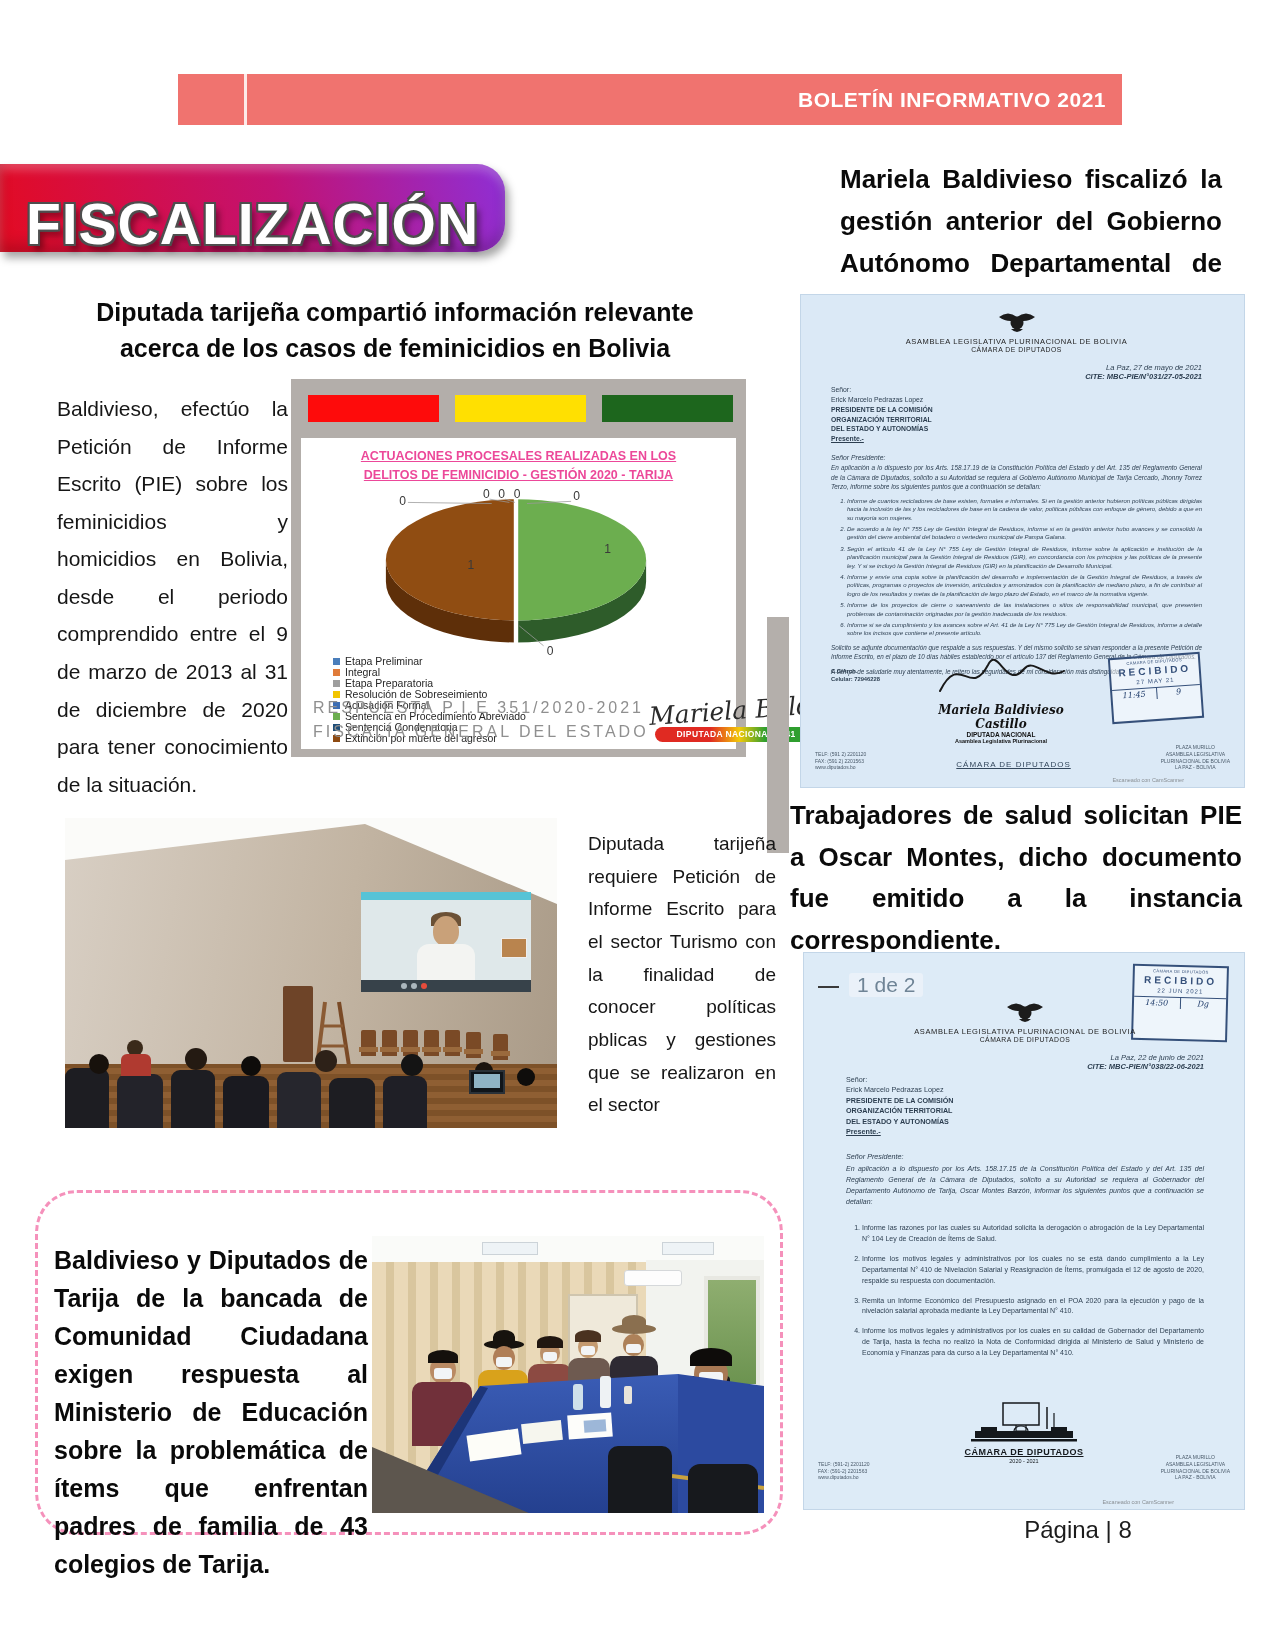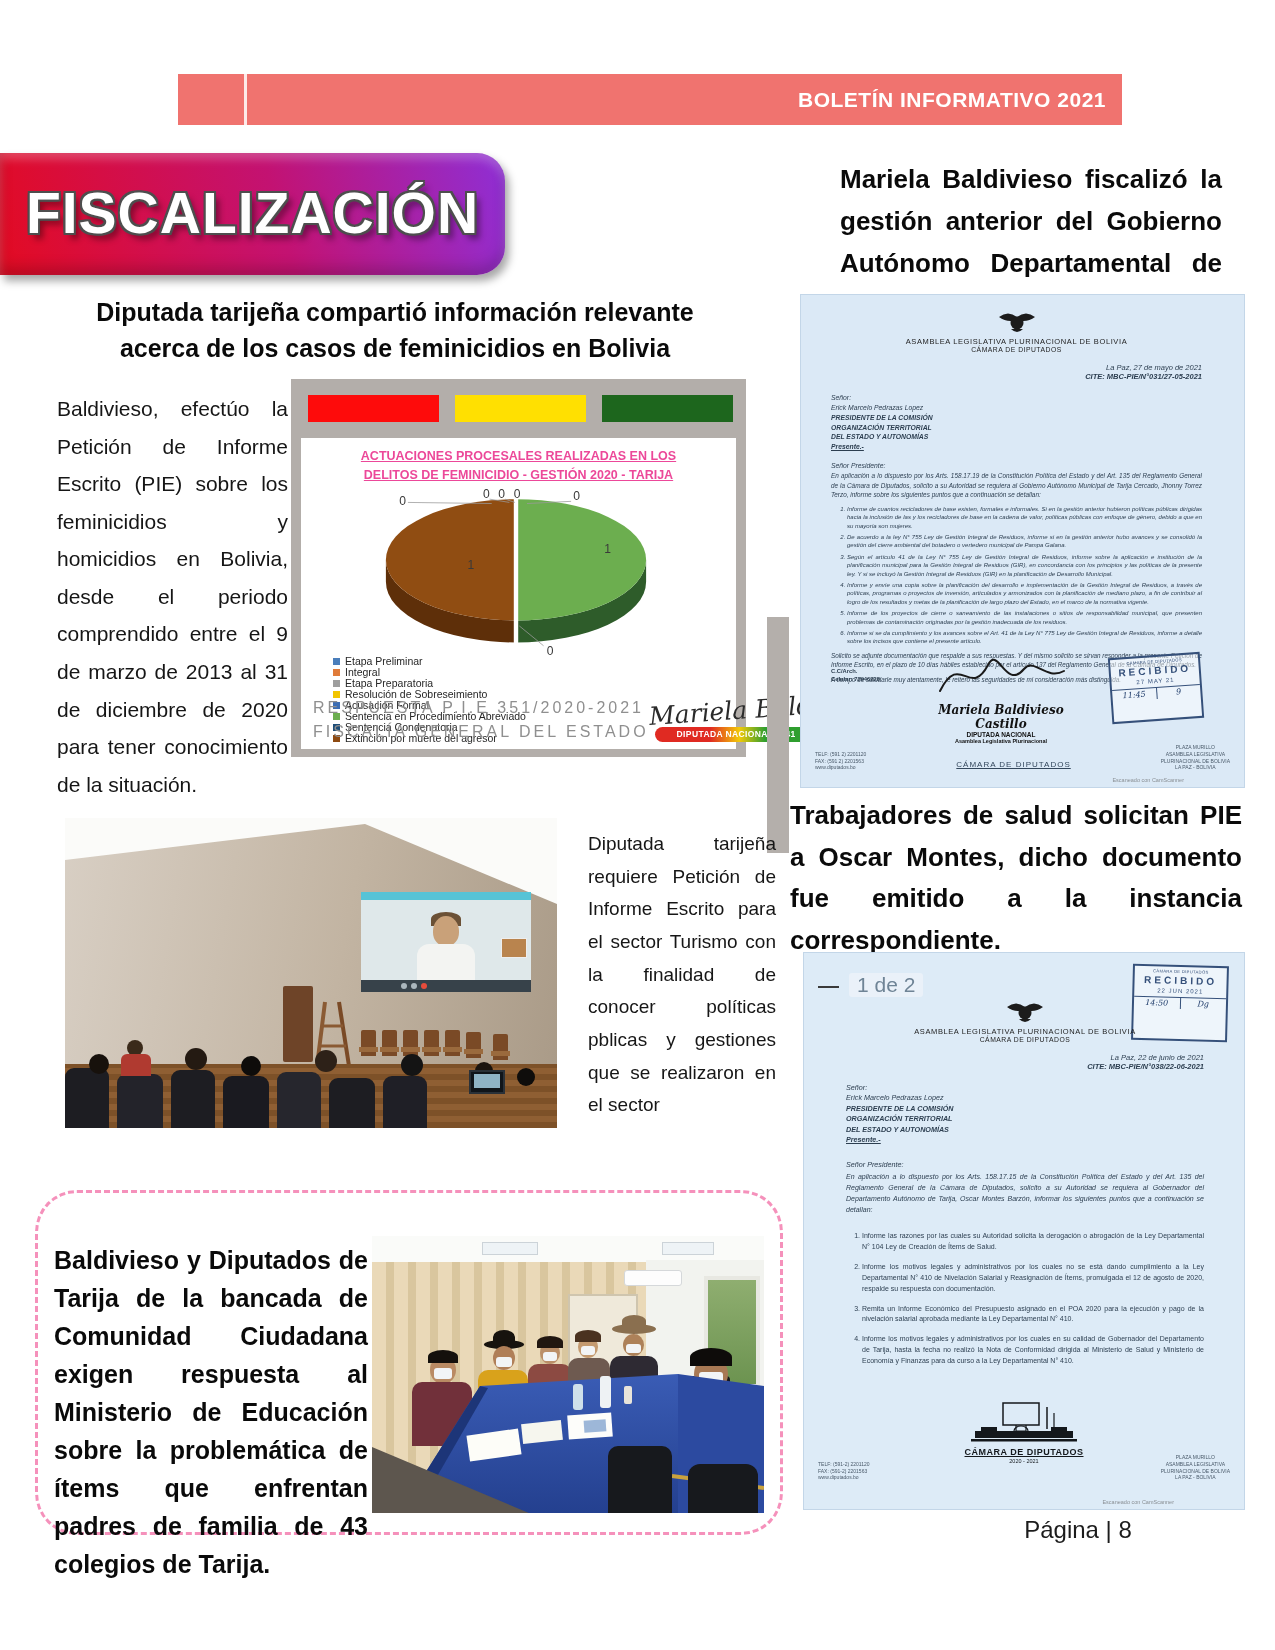--- a/index.html
+++ b/index.html
@@ -7,21 +7,21 @@
         font-family:"Liberation Sans",sans-serif;color:#111;}
   [data-interactable]{box-sizing:border-box;}
 
   
   #masthead{position:absolute;left:178px;top:74px;width:944px;height:51px;background:#f0736f;}
   #masthead .vline{position:absolute;left:66px;top:0;width:3px;height:100%;background:rgba(255,255,255,.85);}
   #masthead .mtitle{position:absolute;right:16px;top:0;height:51px;line-height:51px;color:#fff;
         font-weight:bold;font-size:21px;letter-spacing:.5px;}
 
   
-  #banner{position:absolute;left:0;top:153px;width:505px;height:122px;
+  #banner{position:absolute;left:0;top:164px;width:505px;height:88px;
         background:linear-gradient(75deg,#e30b22 0%,#c31272 55%,#8e2fd6 100%);
         border-radius:0 28px 28px 0;box-shadow:4px 6px 8px rgba(0,0,0,.35), inset 0 -8px 14px rgba(0,0,0,.18), inset 0 6px 10px rgba(255,255,255,.25);}
   #banner .btxt{width:100%;text-align:center;line-height:120px;font-size:57px;font-weight:bold;color:#fff;letter-spacing:1px;
         text-shadow:2px 0 0 #4e4e4e,-2px 0 0 #4e4e4e,0 2px 0 #4e4e4e,0 -2px 0 #4e4e4e,2px 2px 0 #4e4e4e,-2px -2px 0 #4e4e4e,2px -2px 0 #4e4e4e,-2px 2px 0 #4e4e4e,5px 6px 6px rgba(0,0,0,.4);}
 
   
   #fem-headline{position:absolute;left:70px;top:294px;width:650px;text-align:center;
         font-size:25px;font-weight:bold;line-height:1.45;color:#0a0a0a;}
   #fem-body{position:absolute;left:57px;top:390px;width:231px;font-size:21px;line-height:1.79;
         text-align:justify;color:#161616;}
@@ -56,21 +56,21 @@
   
   .letter{position:absolute;background:#dbe9f6;border:1px solid #c3d6e8;color:#2c3e50;}
   #letter1{left:800px;top:294px;width:445px;height:494px;}
   #letter2{left:803px;top:952px;width:442px;height:558px;background:#ddebf7;}
   .letter .inner{position:absolute;left:30px;right:42px;top:0;}
   .lt-emblem{display:block;margin:14px auto 2px auto;}
   .lt-org{text-align:center;font-size:7.5px;letter-spacing:.6px;color:#1d1d1d;font-weight:500;}
   .lt-org2{text-align:center;font-size:6.8px;letter-spacing:.5px;color:#1d1d1d;}
   .lt-date{margin-top:10px;text-align:right;font-style:italic;font-size:7.5px;}
   .lt-cite{text-align:right;font-style:italic;font-weight:bold;font-size:7.5px;}
-  .addr{margin-top:12px;font-size:6.8px;line-height:1.45;font-style:italic;}
+  .addr{margin-top:4px;font-size:6.8px;line-height:1.45;}
   .addr div:nth-child(n+3):nth-child(-n+5){font-weight:bold;}
   .addr div:last-child{font-weight:bold;text-decoration:underline;}
   .lt-salut{margin-top:10px;font-size:6.8px;font-style:italic;}
   .lt-intro{margin-top:2px;font-size:6.4px;font-style:italic;text-align:justify;line-height:1.5;}
   .lt-items{margin:5px 0 0 0;padding-left:16px;font-size:6px;font-style:italic;text-align:justify;line-height:1.4;}
   .lt-items li{margin-bottom:3px;}
   #letter2 .lt-items{font-style:normal;font-size:7px;line-height:1.55;}
   #letter2 .lt-items li{margin-bottom:9px;}
   .lt-close{margin-top:5px;font-size:6.3px;font-style:italic;text-align:justify;line-height:1.5;}
   .lt-cc{position:absolute;font-size:5.8px;font-weight:bold;line-height:1.4;}

